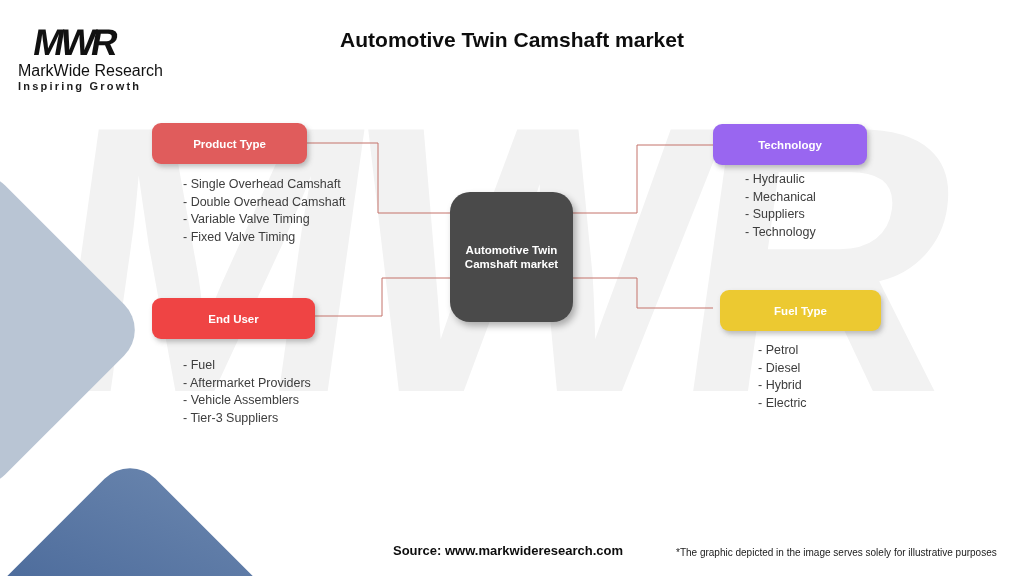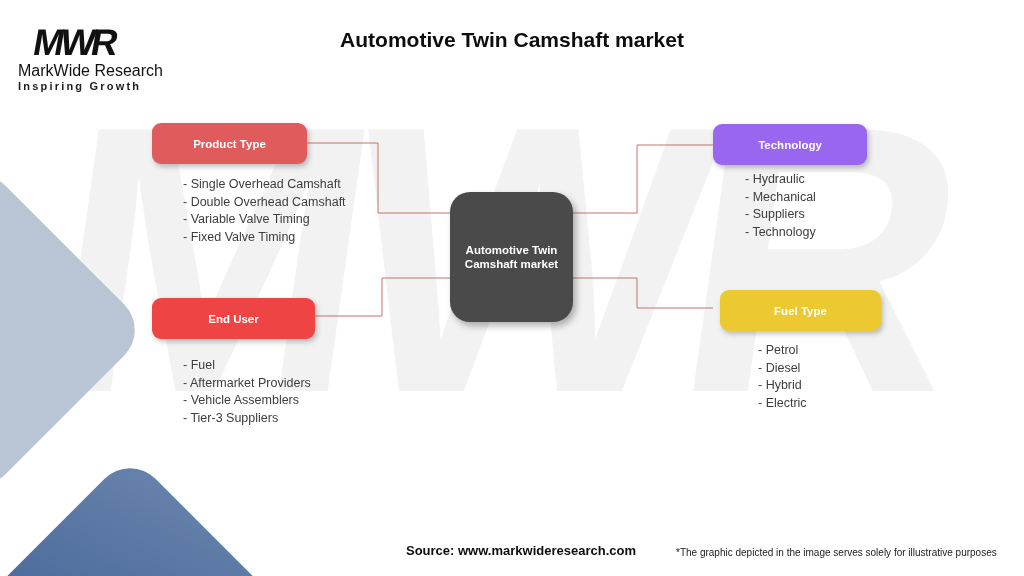--- a/index.html
+++ b/index.html
@@ -167,21 +167,20 @@
   
   .source {
     position: absolute;
     left: 393px;
     top: 543px;
     font-size: 13px;
     font-weight: bold;
     color: #0d0d0d;
     z-index: 4;
     white-space: nowrap;
-    margin-left: 13px;
   }
   .disclaimer {
     position: absolute;
     left: 676px;
     top: 547px;
     font-size: 10px;
     color: #1a1a1a;
     z-index: 4;
     white-space: nowrap;
   }

